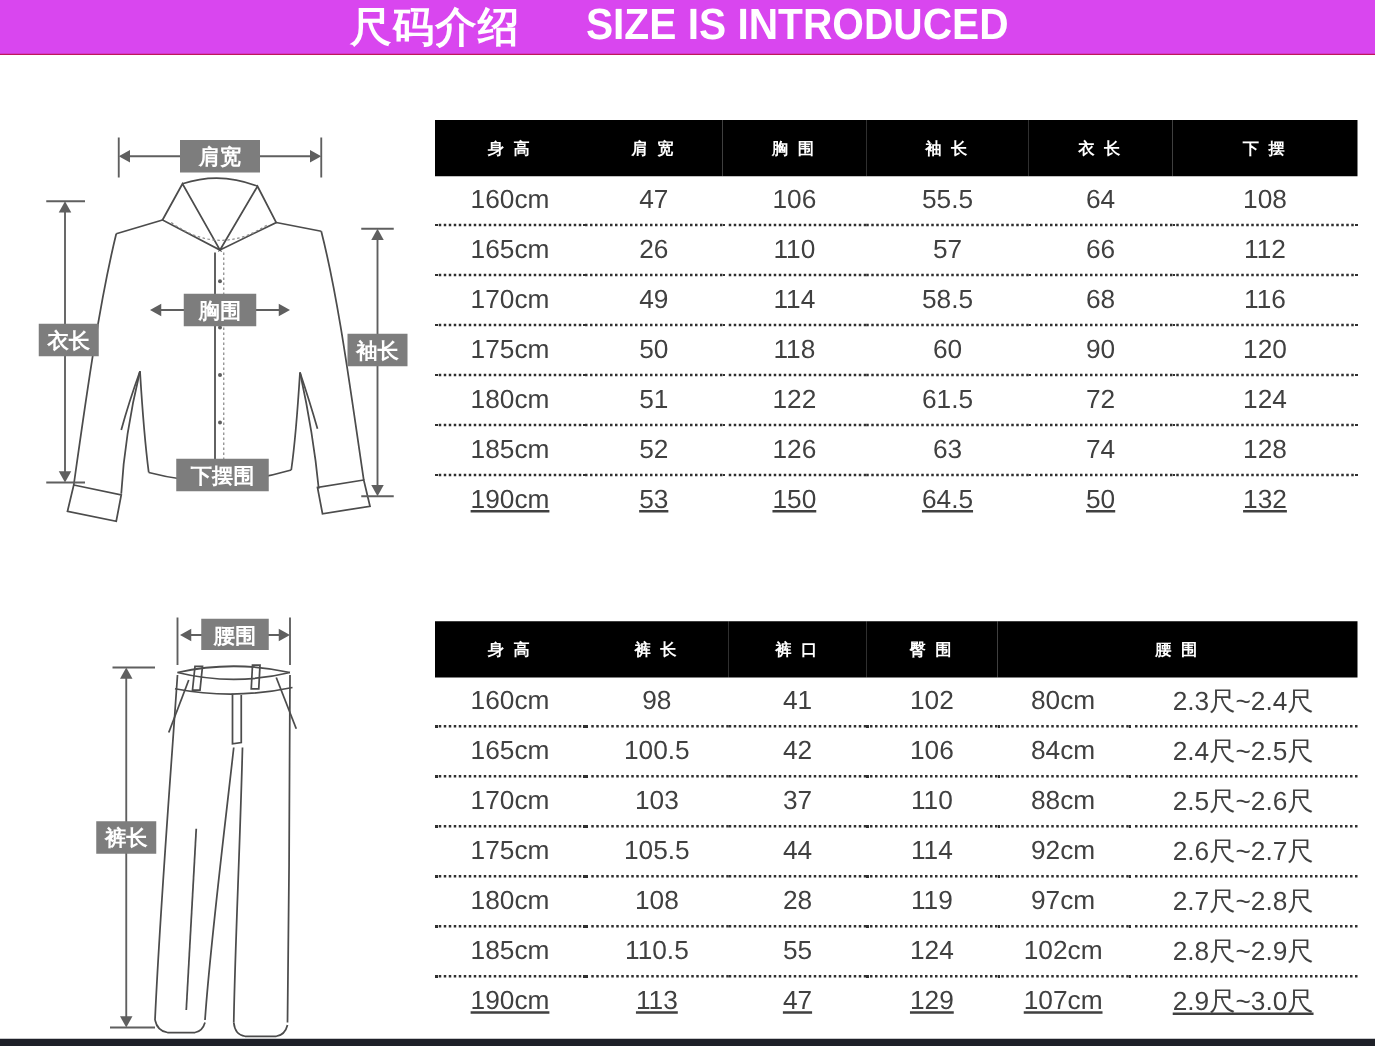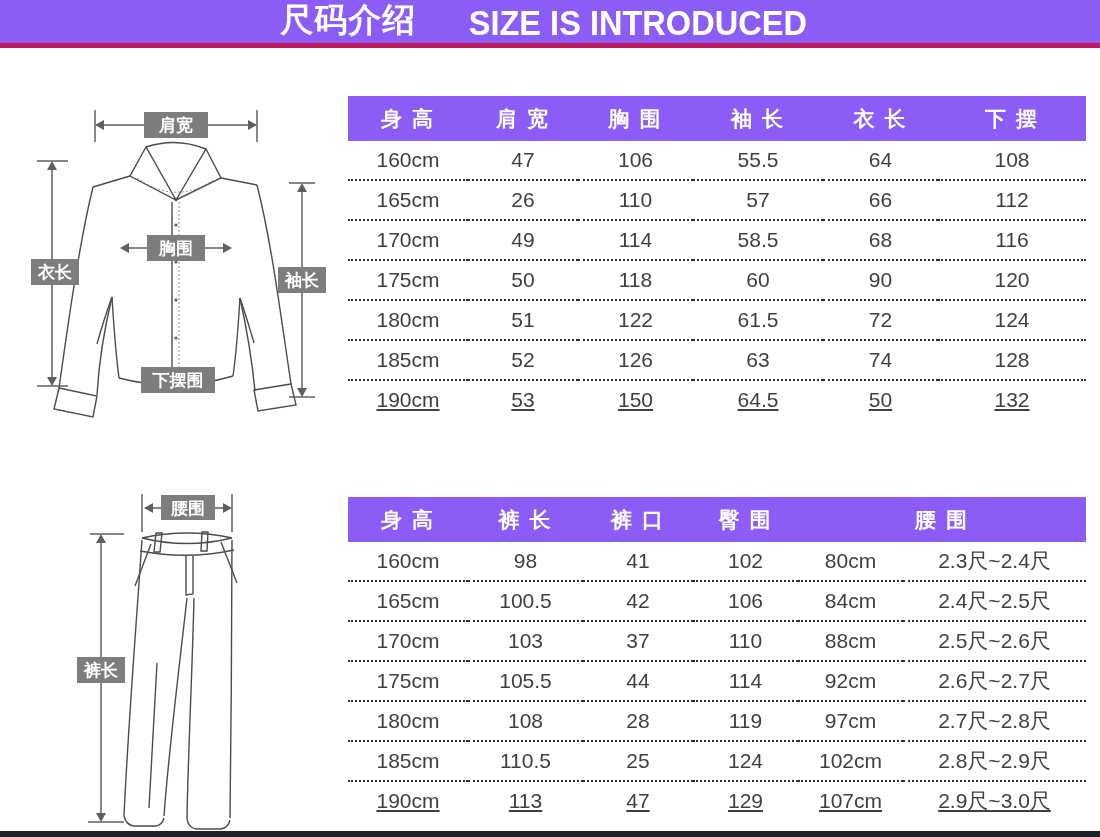--- a/index.html
+++ b/index.html
@@ -1,27 +1,27 @@
 <!DOCTYPE html>
 <html><head>
 <meta charset="utf-8">
 <style>
   html,body{margin:0;padding:0;background:#ffffff;}
   .page{position:relative;width:1100px;height:837px;background:#ffffff;overflow:hidden;
         font-family:"Liberation Sans", sans-serif;}
 
   
-  .banner{position:absolute;top:0;left:0;width:1100px;height:43px;background:#8b5cf6;
-          border-bottom:5px solid #be185d;display:flex;align-items:flex-end;justify-content:center;gap:40px;}
+  .banner{position:absolute;top:0;left:0;width:1100px;height:43px;background:#d946ef;
+          border-bottom:1px solid #be185d;display:flex;align-items:flex-start;justify-content:center;gap:40px;}
   .banner-zh{color:#ffffff;font-size:33px;font-weight:bold;letter-spacing:1px;}
   .banner-en{color:#ffffff;font-size:35px;font-weight:bold;display:inline-block;transform:scaleX(0.93);white-space:nowrap;}
 
   
   table.size-table{border-collapse:collapse;table-layout:fixed;width:738px;}
-  table.size-table th{background:#8b5cf6;color:#ffffff;height:43px;font-size:21px;font-weight:bold;
+  table.size-table th{background:#000000;color:#ffffff;height:43px;font-size:13px;font-weight:bold;
                       letter-spacing:2px;text-align:center;vertical-align:middle;}
   table.size-table td{height:36px;text-align:center;vertical-align:middle;font-size:21px;color:#404040;
                       border-bottom:2px dotted #2f2f2f;white-space:nowrap;}
   table.size-table tbody tr:last-child td{border-bottom:none;text-decoration:underline;}
   .shirt-table{position:absolute;left:348px;top:96px;}
   .pants-table{position:absolute;left:348px;top:497px;}
 
   
   .shirt-diagram{position:absolute;left:0;top:90px;}
   .pants-diagram{position:absolute;left:60px;top:478px;}
@@ -287,21 +287,21 @@
           <td>180cm</td>
           <td>108</td>
           <td>28</td>
           <td>119</td>
           <td>97cm</td>
           <td>2.7尺~2.8尺</td>
         </tr>
         <tr>
           <td>185cm</td>
           <td>110.5</td>
-          <td>25</td>
+          <td>55</td>
           <td>124</td>
           <td>102cm</td>
           <td>2.8尺~2.9尺</td>
         </tr>
         <tr>
           <td>190cm</td>
           <td>113</td>
           <td>47</td>
           <td>129</td>
           <td>107cm</td>

